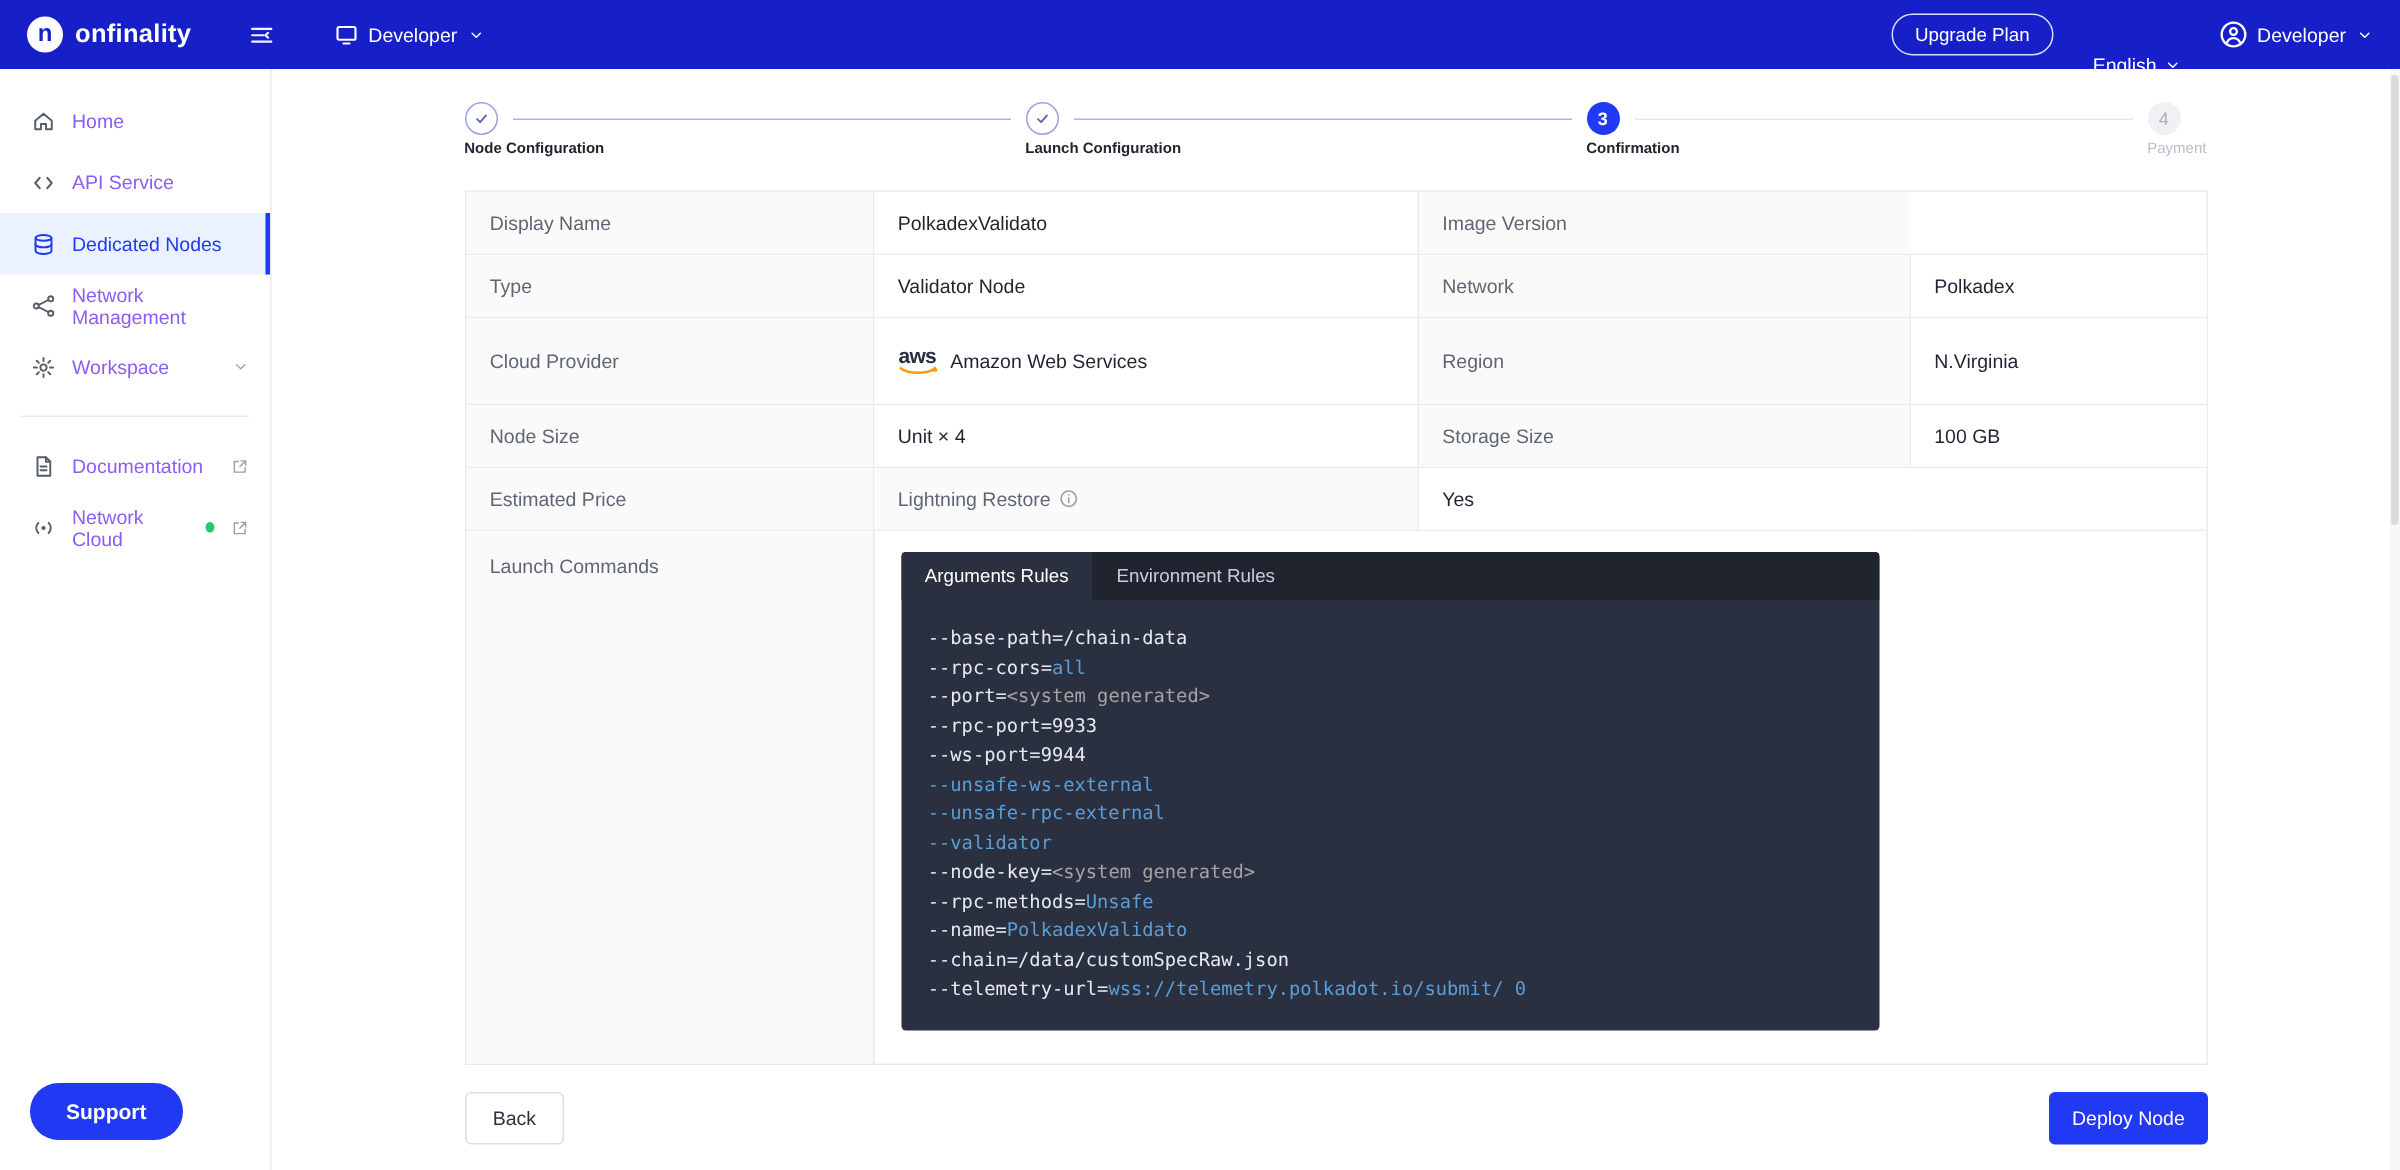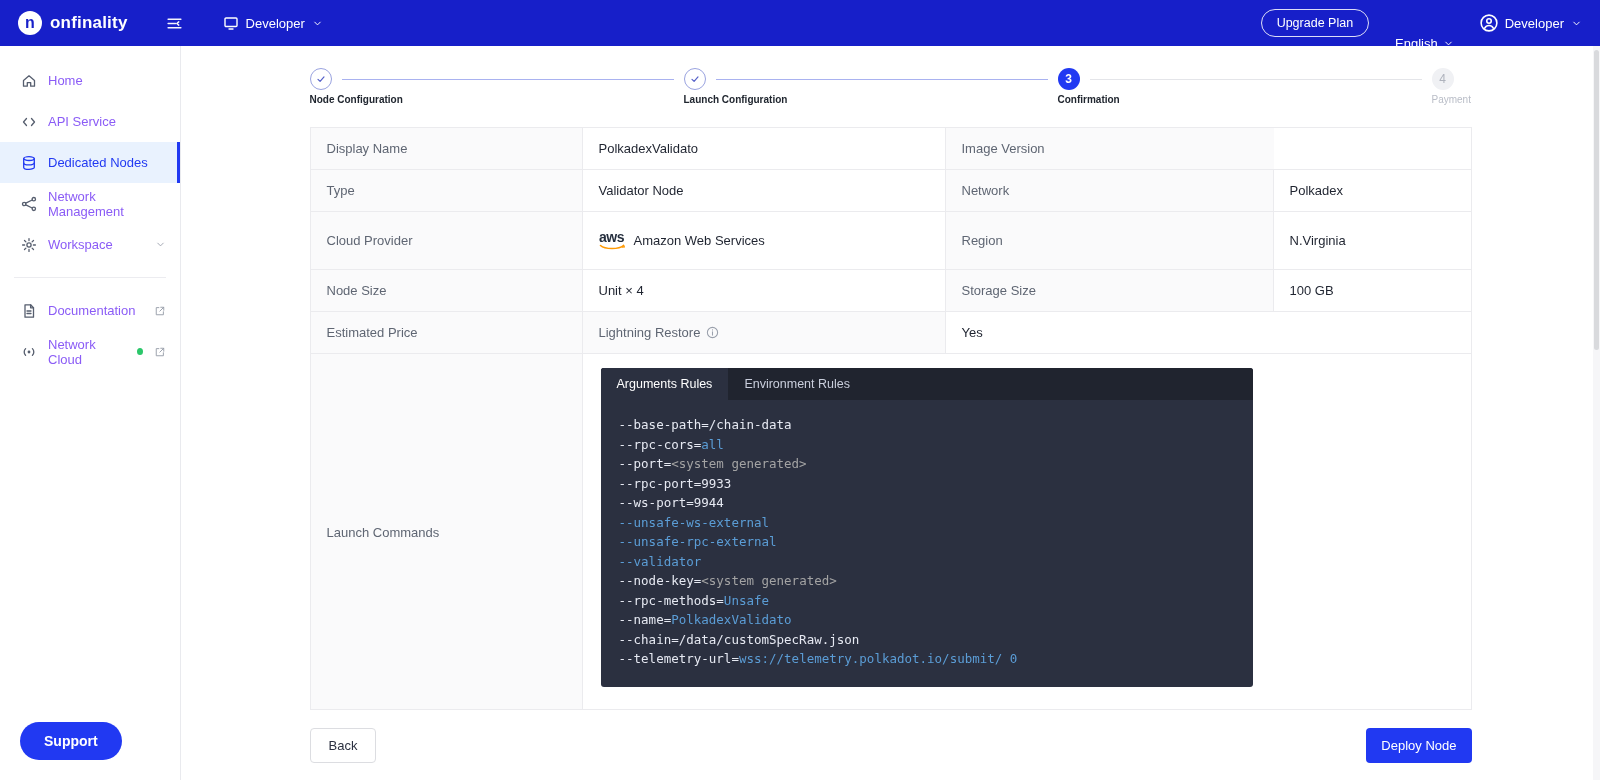--- a/index.html
+++ b/index.html
@@ -62,21 +62,21 @@
   
   .summary-table { border:1px solid #ebebee; }
   .t-row { display:grid; grid-template-columns:272px 363px 328px 1fr; border-bottom:1px solid #ebebee; }
   .t-row:last-child { border-bottom:none; }
   .t-row.launch { grid-template-columns:272px 1fr; }
   .t-cell { padding:13px 16px; display:flex; align-items:center; font-size:13px; border-right:1px solid #ebebee; }
   .t-cell:last-child { border-right:none; }
   .t-cell.label { background:#fafafb; color:#5f6673; }
   .t-cell.value { background:#fff; color:#1f2430; }
   .t-row.tall .t-cell { padding-top:18px; padding-bottom:18px; }
-  .t-cell.top { align-items:center; padding-top:16px; }
+  .t-cell.top { align-items:flex-start; padding-top:16px; }
   .info-i { margin-left:6px; display:flex; align-items:center; color:#9aa0ac; }
 
   
   .aws { display:inline-flex; flex-direction:column; align-items:center; margin-right:9px; line-height:1; }
   .aws-word { font-weight:bold; font-size:14px; color:#252F3E; letter-spacing:-.5px; }
 
   
   .code-wrap { padding:14px 0 22px 18px; }
   .code-block { width:652px; background:#2B3040; border-radius:3px; overflow:hidden; }
   .code-tabs { display:flex; background:#20242F; }

